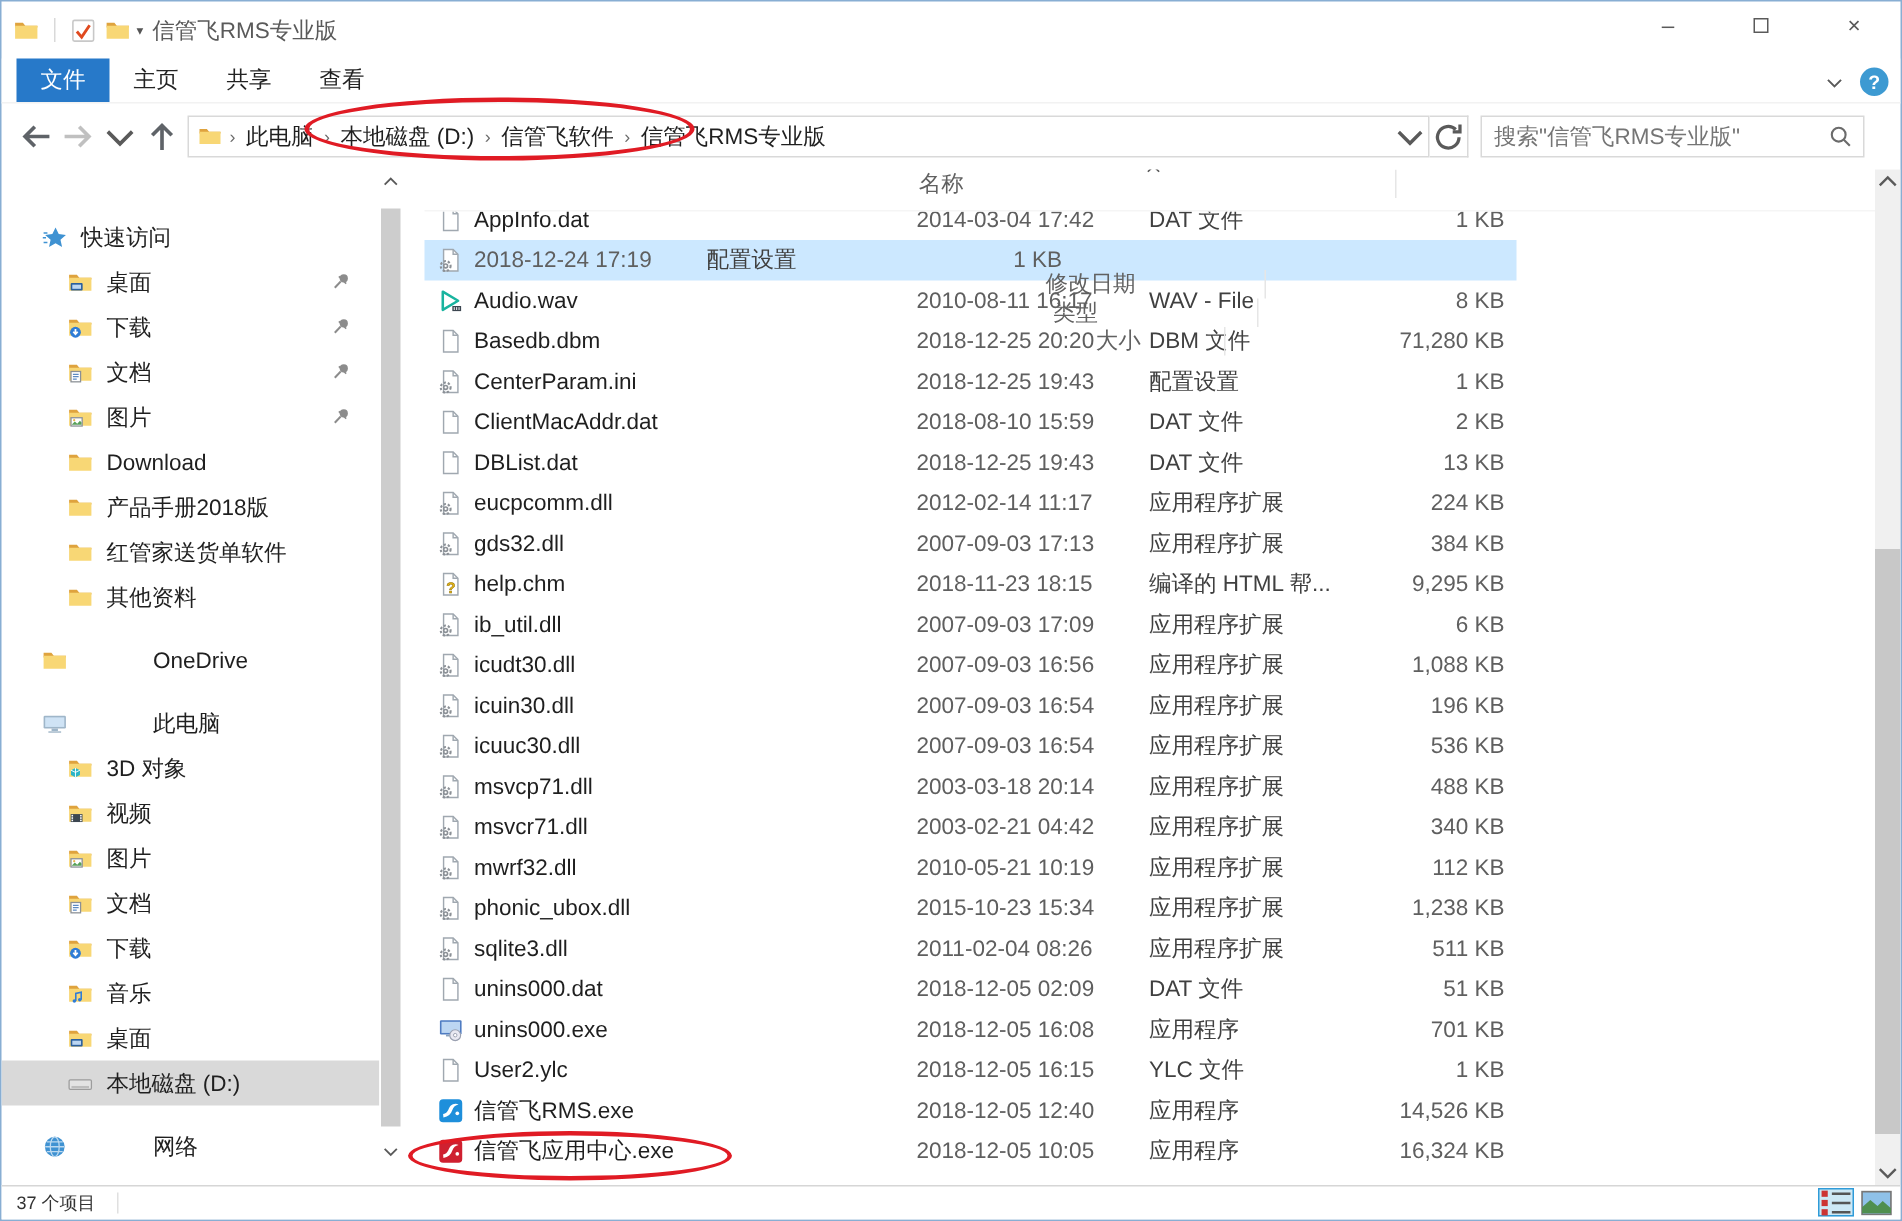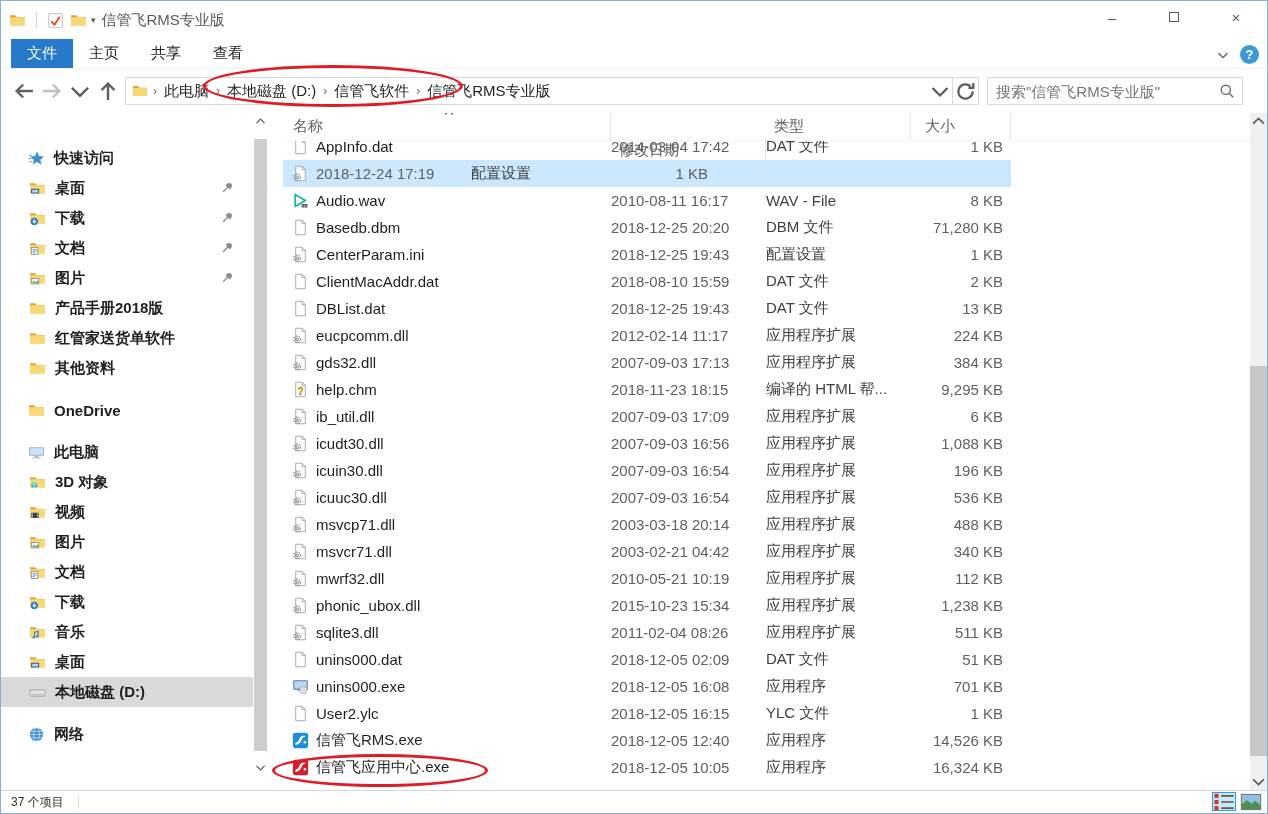--- a/index.html
+++ b/index.html
@@ -38,35 +38,35 @@
   .addr-tools .nav-btn { width:24px; }
   .refresh-btn { width:26px; height:28px; display:flex; align-items:center; justify-content:center; border:1px solid #d9d9d9; border-left:none; }
   .search-box { position:relative; margin-left:8px; height:28px; width:256px; border:1px solid #d9d9d9; display:flex; align-items:center; padding:0 28px 0 8px; }
   .search-box input { border:none; outline:none; width:100%; font-size:15px; color:#767676; font-family:inherit; background:transparent; }
   .search-ico { position:absolute; right:7px; top:5px; width:16px; height:16px; }
 
   
   .main { position:absolute; top:112px; left:0; right:0; bottom:23px; display:flex; overflow:hidden; }
 
   
-  .sidebar { width:252px; flex:0 0 auto; padding-top:30px; overflow:hidden; position:relative;font-weight:bold; }
+  .sidebar { width:252px; flex:0 0 auto; padding-top:30px; overflow:hidden; position:relative; }
   .side-item { height:30px; display:flex; align-items:center; position:relative; font-size:15px; color:#1f1f1f; }
   .side-item .icon16 { width:17px; height:17px; margin-right:9px; flex:0 0 auto; }
   .side-item.lvl0 { padding-left:27px; }
-  .side-item.lvl1 { padding-left:28px; }
-  .side-item.gap { margin-top:12px; }
+  .side-item.lvl1 { padding-left:44px; }
+  .side-item.gap { margin-top:12px;gap:48px; }
   .side-item.selected { background:#d9d9d9; }
   .side-item .pin { position:absolute; right:18px; top:7px; width:15px; height:15px; }
   .side-scroll { width:16px; flex:0 0 auto; position:relative; background:#fff; }
   .sscroll-arrow { position:absolute; left:1px; width:13px; height:16px; display:flex; align-items:center; justify-content:center; }
   .sscroll-thumb { position:absolute; left:1px; width:13px; background:#cdcdcd; }
 
   
   .list { flex:1 1 auto; position:relative; overflow:hidden; }
-  .list-header { position:relative; z-index:3; background:#fff; height:28px; display:flex; align-items:center; margin-left:14px; color:#616161; font-size:15px; border-bottom:1px solid #f5f5f5;}
+  .list-header { position:relative; z-index:3; background:#fff; height:28px; display:flex; align-items:center; margin-left:14px; color:#616161; font-size:15px; border-bottom:1px solid #f5f5f5;flex-direction:column;}
   .hcol { position:relative; height:100%; display:flex; align-items:center; border-right:1px solid #e6e6e6; }
   .hcol.hname { width:328px; padding-left:10px; }
   .hcol.hdate { width:155px; padding-left:8px;margin-top:48px; }
   .hcol.htype { width:145px; padding-left:8px; }
   .hcol.hsize { width:100px; padding-left:14px; }
   .sort-caret { position:absolute; left:160px; top:-6px; width:12px; height:12px; }
   .rows { position:relative; z-index:1; margin-top:0; }
   .rows .row:first-child { margin-top:-8px; }
   .row { height:27px; display:flex; align-items:center; margin-left:14px; width:728px; }
   .row.selected { background:#cce8ff; }
@@ -299,20 +299,29 @@
           </span>
     <span>图片</span>
   <span class="pin">
             <svg viewBox="0 0 16 16" width="100%" height="100%">
               <circle cx="9.8" cy="6" r="2.9" fill="#8c8c8c"></circle>
               <path d="M7.6 8.2L3.4 12.6" stroke="#8c8c8c" stroke-width="1.4"></path>
               <path d="M6.3 4.5l5.2 5.2" stroke="#8c8c8c" stroke-width="1.1"></path>
             </svg>
           </span>
         </div>
+        <div class="side-item lvl1">
+    <span class="icon16">
+            <svg viewBox="0 0 16 16" width="100%" height="100%">
+              <path d="M1 3h4.9l1.5 1.8H15v1.2H1z" fill="#dfa33e"></path>
+              <path d="M1 4.9h14V13H1z" fill="#f8d775"></path>
+            </svg>
+          </span>
+    <span>Download</span>
+  </div>
         <div class="side-item lvl1">
     <span class="icon16">
             <svg viewBox="0 0 16 16" width="100%" height="100%">
               <path d="M1 3h4.9l1.5 1.8H15v1.2H1z" fill="#dfa33e"></path>
               <path d="M1 4.9h14V13H1z" fill="#f8d775"></path>
             </svg>
           </span>
     <span>产品手册2018版</span>
   </div>
         <div class="side-item lvl1">

